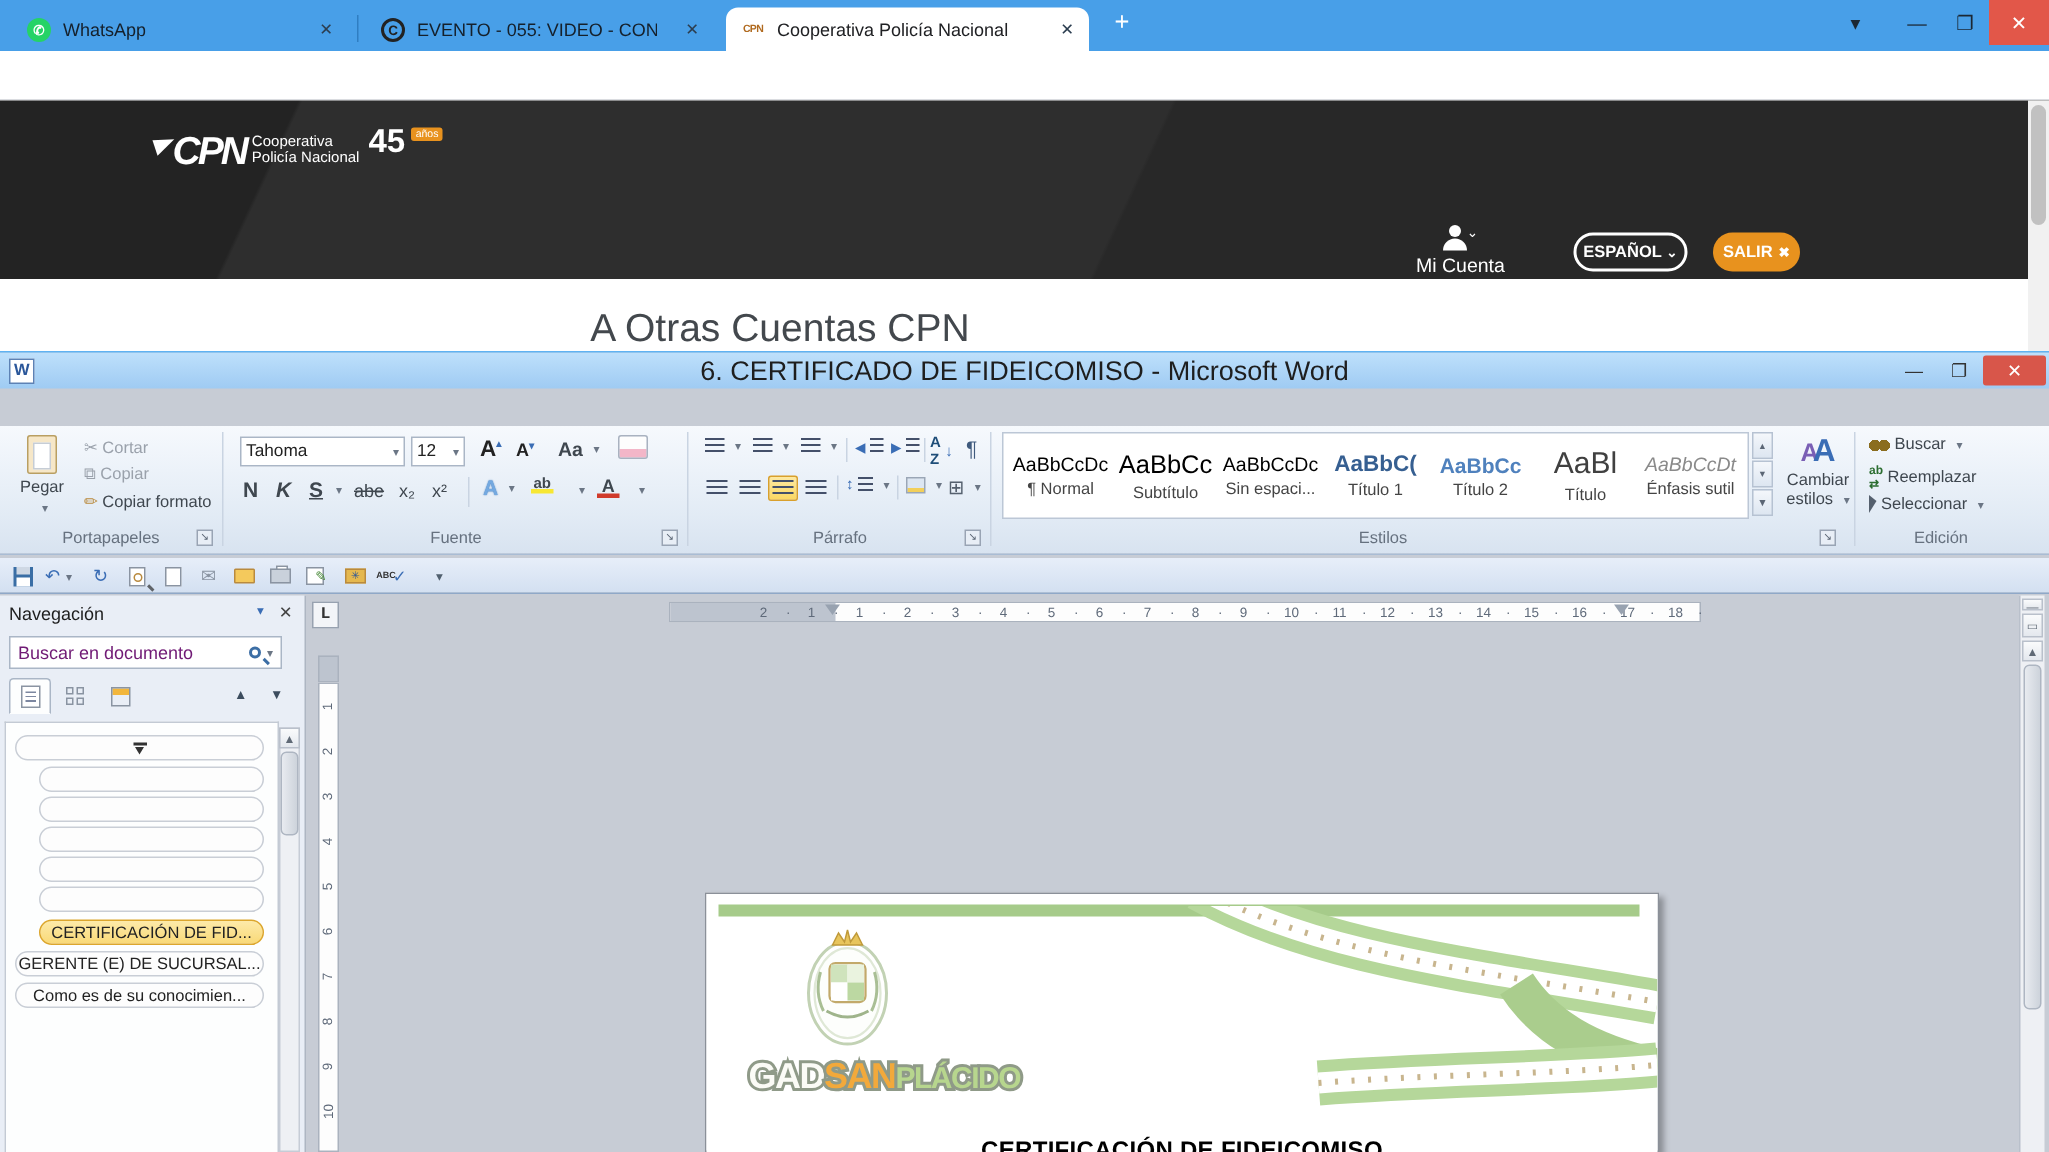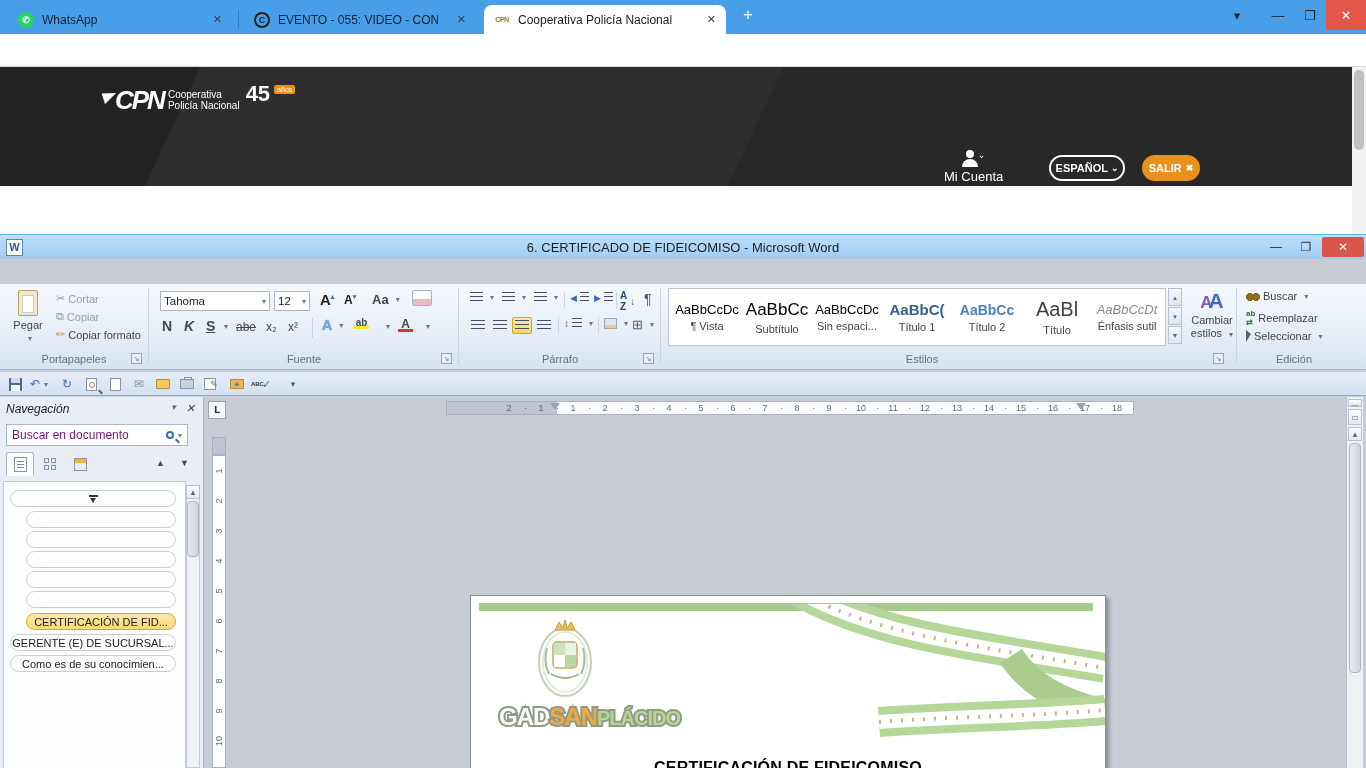--- a/index.html
+++ b/index.html
@@ -54,21 +54,21 @@
   .chev{font-size:9px;color:#fff;vertical-align:top;}
   #btn-espanol{left:1049px;top:88px;width:76px;height:26px;border:2px solid #fff;border-radius:14px;color:#fff;font-size:11px;font-weight:bold;display:flex;align-items:center;justify-content:center;gap:3px;}
   #btn-salir{left:1142px;top:88px;width:58px;height:26px;background:#e8921e;border-radius:14px;color:#fff;font-size:11px;font-weight:bold;display:flex;align-items:center;justify-content:center;gap:4px;}
   #pageband{left:0;top:186px;width:1366px;height:48px;background:#fff;}
   #pageheading{left:0;top:203px;width:1040px;text-align:center;font-size:26px;color:#43484d;}
 
   
   #word{left:0;top:234px;width:1366px;height:534px;background:#c7ccd5;}
   #wtitle{left:0;top:0;width:1366px;height:25px;background:linear-gradient(#bee0fb,#9fcbf3);border-top:1px solid #5fb2f2;display:flex;align-items:center;}
   #wicon{position:absolute;left:6px;top:4px;width:17px;height:17px;background:#fff;border:1px solid #5d82b5;color:#2b579a;font-weight:bold;font-size:11px;text-align:center;line-height:15px;}
-  #wtitletxt{width:100%;text-align:center;font-size:13px;color:#1e1e1e;}
+  #wtitletxt{width:100%;text-align:center;font-size:18px;color:#1e1e1e;}
   .wwb{position:absolute;top:2px;height:20px;width:28px;display:flex;align-items:center;justify-content:center;font-size:12px;color:#333;}
   #ww-close{background:#d8564a;border-radius:2px;color:#fff;width:42px;}
   #wtabs{left:0;top:25px;width:1366px;height:25px;background:linear-gradient(#eef4fb,#dce7f4);border-bottom:1px solid #c0cdde;}
   .wtab{position:absolute;top:3px;height:22px;padding:0 12px;font-size:12px;color:#1e1e1e;display:flex;align-items:center;}
   .wtab.file{background:linear-gradient(#3a6cb5,#2b579a);color:#fff;border-radius:3px 3px 0 0;top:2px;}
   .wtab.active{background:#fbfdff;border:1px solid #b9c6d8;border-bottom:none;border-radius:2px 2px 0 0;}
   #ribbon{left:0;top:50px;width:1366px;height:86px;background:linear-gradient(#f6f9fd,#e2ebf5 70%,#d8e3f0);border-bottom:1px solid #a9bcd4;}
   .rgroup{position:absolute;top:0;height:84px;}
   .rgsep{position:absolute;top:4px;width:1px;height:76px;background:#c9d4e2;}
   .rglabel{position:absolute;bottom:3px;left:0;right:0;text-align:center;font-size:11px;color:#66717f;}
@@ -87,21 +87,21 @@
   .styleent{width:70px;height:52px;text-align:center;display:flex;flex-direction:column;justify-content:center;}
   .ssample{white-space:nowrap;overflow:hidden;}
   .sname{font-size:11px;color:#444;margin-top:3px;white-space:nowrap;overflow:hidden;}
   .galbtn{position:absolute;width:14px;height:18px;background:linear-gradient(#f4f7fb,#dde6f1);border:1px solid #b6c2d2;font-size:7px;color:#5b6675;text-align:center;line-height:17px;}
   .qat{left:0;top:138px;width:1366px;height:24px;background:linear-gradient(#e7eef9,#d3e0f1);border-bottom:1px solid #8fa8c8;}
   .qico{position:absolute;top:3px;width:18px;height:18px;display:flex;align-items:center;justify-content:center;font-size:12px;}
 
   
   #workarea{left:0;top:163px;width:1366px;height:371px;background:#c7ccd5;}
   #navpane{position:absolute;left:0;top:0;width:204px;height:371px;background:#e9eef6;border-right:1px solid #aeb6c2;}
-  #navhead{position:absolute;left:6px;top:5px;right:8px;font-size:12px;color:#1e1e1e;display:flex;font-style:italic;}
+  #navhead{position:absolute;left:6px;top:5px;right:8px;font-size:12px;color:#1e1e1e;display:flex;}
   #navsearch{position:absolute;left:6px;top:27px;width:182px;height:22px;background:#fff;border:1px solid #aab6c6;display:flex;align-items:center;padding:0 5px;font-size:12px;color:#333;}
   .magblue{width:8px;height:8px;border:2px solid #3c6ea5;border-radius:50%;position:relative;margin-left:auto;}
   .magblue::after{content:"";position:absolute;left:7px;top:7px;width:5px;height:2px;background:#3c6ea5;transform:rotate(45deg);}
   .ntab{position:absolute;top:55px;width:28px;height:24px;border:1px solid transparent;display:flex;align-items:center;justify-content:center;}
   .ntab.on{background:#fdfefe;border-color:#aab6c6;border-bottom-color:#fdfefe;border-radius:3px 3px 0 0;}
   .docic{width:13px;height:15px;background:#fff;border:1px solid #8a94a2;position:relative;}
   .docic::before{content:"";position:absolute;left:2px;top:3px;right:2px;height:9px;background:repeating-linear-gradient(to bottom,#7c87a0 0 1px,transparent 1px 3px);}
   #navlist{position:absolute;left:3px;top:84px;width:183px;height:349px;background:#fdfefe;border:1px solid #c3cad4;border-bottom:none;}
   .nav-item{position:absolute;height:17px;border:1px solid #c9ced6;border-radius:9px;background:#fdfdfd;font-size:11px;color:#222;display:flex;align-items:center;justify-content:center;white-space:nowrap;overflow:hidden;}
   .nav-item.hl{background:linear-gradient(#fdeaa9,#f9d978);border-color:#dca62d;}
@@ -197,20 +197,21 @@
     <div id="btn-espanol" class="abs">
       <span>ESPAÑOL</span>
         <span class="chev">⌄</span>
     </div>
     <div id="btn-salir" class="abs">
       <span>SALIR</span>
         <span style="font-size:9px;">✖</span>
     </div>
   </div>
   <div id="pageband" class="abs"></div>
+  <div id="pageheading" class="abs">A Otras Cuentas CPN</div>
   <div id="pg-scroll" class="abs"></div>
   <div id="pg-thumb" class="abs"></div>
 
   <div id="word" class="abs">
     <div id="wtitle" class="abs">
       <span id="wicon">W</span>
       <span id="wtitletxt">6. CERTIFICADO DE FIDEICOMISO  -  Microsoft Word</span>
       <span class="wwb" style="right:76px;">—</span>
       <span class="wwb" style="right:46px;">❐</span>
       <span class="wwb" id="ww-close" style="right:2px;">✕</span>
@@ -359,21 +360,21 @@
         <div class="rbtn" style="left:172px;top:33px;font-size:13px;color:#55606e;">⊞<span class="cmbar">▾</span></div>
         <div class="rglabel">Párrafo</div>
         <div class="dlg" style="right:6px;">↘</div>
       </div>
       <div class="rgsep" style="left:660px;"></div>
 
       <div class="rgroup" style="left:662px;width:574px;">
         <div id="stylegal">
           <div class="styleent">
               <span class="ssample" style="font-size:13px;">AaBbCcDc</span>
-              <span class="sname">¶ Vista</span>
+              <span class="sname">¶ Normal</span>
             </div>
           <div class="styleent">
               <span class="ssample" style="font-size:17px;">AaBbCc</span>
               <span class="sname">Subtítulo</span>
             </div>
           <div class="styleent">
               <span class="ssample" style="font-size:13px;">AaBbCcDc</span>
               <span class="sname">Sin espaci...</span>
             </div>
           <div class="styleent">

